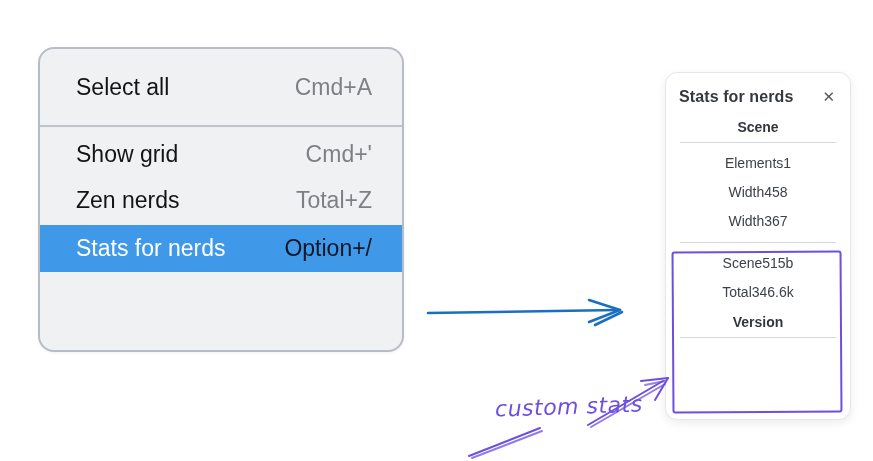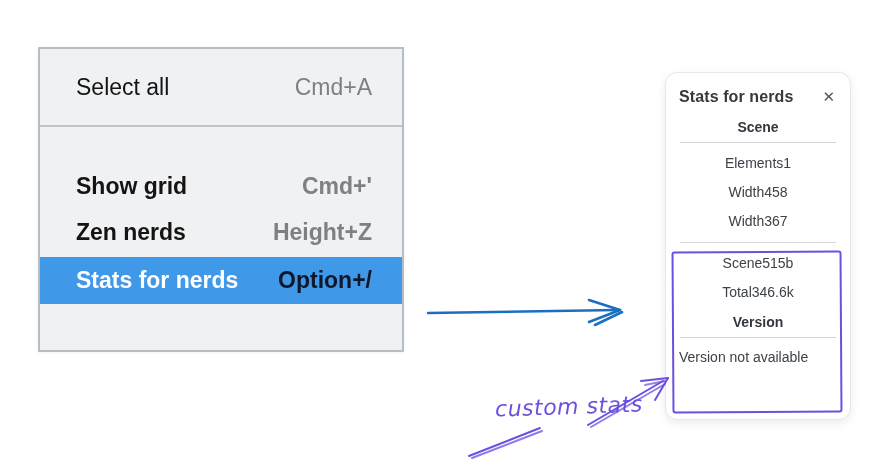--- a/index.html
+++ b/index.html
@@ -5,34 +5,34 @@
   * { box-sizing: border-box; margin: 0; padding: 0; }
   html, body { width: 873px; height: 461px; background: #ffffff; overflow: hidden; }
   body { font-family: "Liberation Sans", sans-serif; position: relative; }
 
   
   .menu {
     position: absolute; left: 38px; top: 47px;
     width: 366px; height: 305px;
     background: #f0f1f3;
     border: 2px solid #b7bdc4;
-    border-radius: 1px;
+    border-radius: 16px;
     overflow: hidden;
     box-shadow: 0 1px 3px rgba(0,0,0,0.06);
   }
   .menu-item {
     display: flex; justify-content: space-between; align-items: center;
     padding: 0 30px 0 36px;
     font-size: 23px; color: #141414;
     height: 46px;
   }
   .menu-item.first { height: 76px; }
   .menu-item .shortcut { color: #7e8184; }
   .menu-divider { height: 2px; background: #bfc4ca; width: 100%; }
-  .menu-group { padding-top: 36px; font-weight: bold; }
+  .menu-group { padding-top: 4px; }
   .menu-item.highlighted { height: 47px; margin-top: 2px; color: #ffffff; }
   .menu-item.highlighted .shortcut { color: #0f172a; }
 
   
   .arrow-blue { position: absolute; left: 420px; top: 293px; }
 
   
   .panel {
     position: absolute; left: 665px; top: 72px;
     width: 186px; height: 348px;
@@ -81,21 +81,21 @@
 
   <div class="menu-divider"></div>
 
   <div class="menu-group">
     <div class="menu-item">
       <span>Show grid</span>
       <span class="shortcut">Cmd+'</span>
     </div>
     <div class="menu-item">
       <span>Zen nerds</span>
-      <span class="shortcut">Height+Z</span>
+      <span class="shortcut">Total+Z</span>
     </div>
     <div class="menu-item highlighted" style="background-color: rgb(63, 153, 232);">
       <span>Stats for nerds</span>
       <span class="shortcut">Option+/</span>
     </div>
   </div>
 </div>
 
 <svg class="arrow-blue" width="210" height="45" viewBox="0 0 210 45">
   <g fill="none" stroke-width="2.6" stroke-linecap="round" stroke="#1b6fc2">
@@ -132,21 +132,20 @@
     <span>Scene</span>
     <span>515b</span>
   </div>
   <div class="stat-row">
     <span>Total</span>
     <span>346.6k</span>
   </div>
 
   <div class="section-heading">Version</div>
   <hr class="section-rule">
-  <div class="version-note">Version not available</div>
 </div>
 
 <div class="annotation-box" style="border-color: rgb(109, 79, 224);"></div>
 
 <svg class="annotation-arrow" width="225" height="95" viewBox="0 0 225 95">
   <g fill="none" stroke-width="2" stroke-linecap="round" stroke="#6d4fe0">
     <path d="M14,88 L85,60"></path>
     <path d="M17,90 L87,63" opacity="0.75"></path>
     <path d="M133,57 L208,13"></path>
     <path d="M136,59 L210,16" opacity="0.75"></path>

